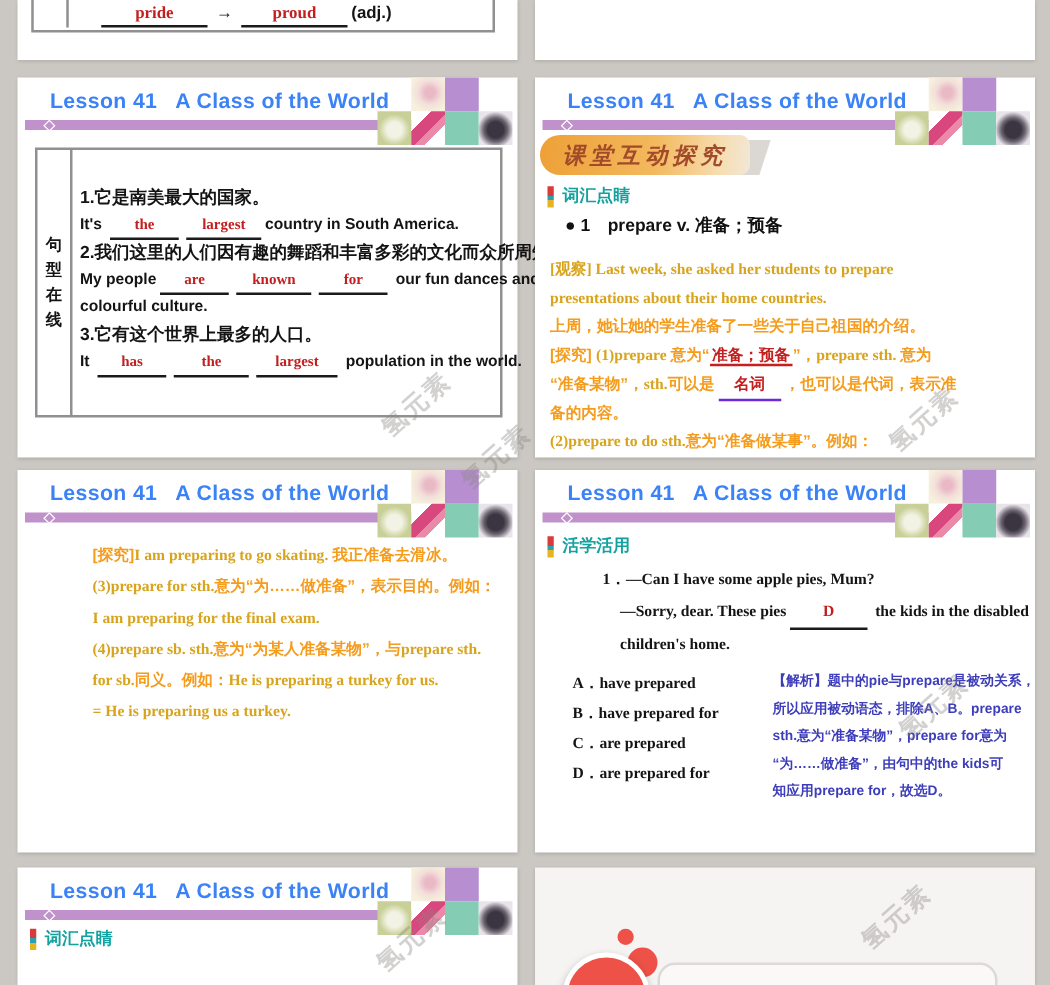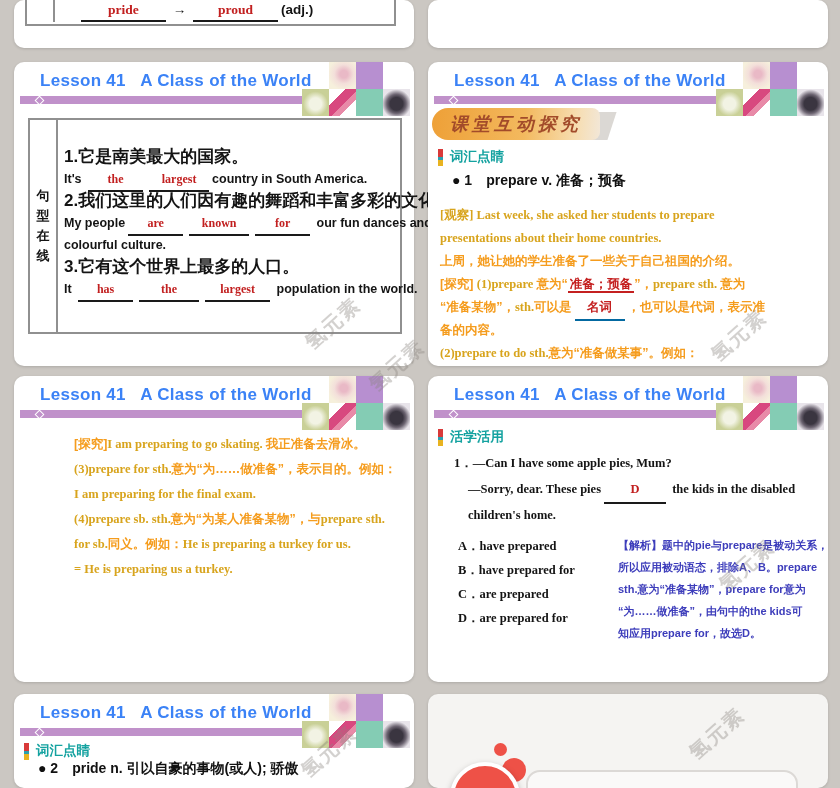--- a/index.html
+++ b/index.html
@@ -1,18 +1,18 @@
 <!DOCTYPE html>
 <html><head>
 <meta charset="utf-8">
 <style>
   html,body{margin:0;padding:0;background:#cbc7c2;}
   .canvas{position:relative;width:840px;height:788px;background:#cbc7c2;overflow:hidden;
           font-family:"Liberation Sans",sans-serif;color:#141414;}
-  .slide{position:absolute;width:400px;background:#fff;box-shadow:0 1px 3px rgba(0,0,0,.15);border-radius:10px;}
+  .slide{position:absolute;width:400px;background:#fff;box-shadow:0 1px 3px rgba(0,0,0,.15);}
   
   .hdr{position:absolute;left:0;top:0;right:0;height:56px;}
   .title{position:absolute;left:26px;top:9px;font-size:17px;font-weight:bold;letter-spacing:.3px;
          white-space:pre;color:#3b82f6;}
   .bar{position:absolute;left:6px;top:34px;width:312px;height:8px;background:#c091ca;}
   .diamond{position:absolute;left:22px;top:35px;width:5px;height:5px;border:1px solid #fff;
            transform:rotate(45deg);background:transparent;}
   .thin{position:absolute;left:318px;top:39px;right:10px;height:2px;background:#d5cdd9;}
   .decor{position:absolute;top:0;right:4px;width:108px;height:54px;}
   .dq{position:absolute;width:27px;height:27px;}
@@ -27,34 +27,34 @@
   .ln{white-space:pre;}
   .sb{font-weight:bold;color:#141414;}
   .zh{font-weight:bold;color:#141414;}
   .srf{font-weight:bold;color:#141414;font-family:"Liberation Serif",serif;}
   .gold{color:#d8a41d;font-weight:bold;font-family:"Liberation Serif",serif;}
   .org{color:#f59c1d;font-weight:bold;}
   .blue{color:#3d3dbb;font-weight:bold;}
   .ar{font-weight:bold;}
   .blank{display:inline-block;border-bottom:2px solid #1a1a1a;color:#c22020;text-align:center;
          font-weight:bold;font-family:"Liberation Serif",serif;margin:0 3px;}
-  .blankr{display:inline-block;border-bottom:2px solid #0369a1;color:#c42020;text-align:center;
+  .blankr{display:inline-block;border-bottom:2px solid #6d28d9;color:#c42020;text-align:center;
           font-weight:bold;margin:0 3px;}
   .redu{color:#c42020;font-weight:bold;border-bottom:2px solid #c42020;padding:0 2px;}
   .w50{min-width:50px}.w55{min-width:55px}.w60{min-width:60px}.w62{min-width:62px}
   .w65{min-width:65px}.w85{min-width:85px}
   
   .ptable{position:absolute;left:14px;top:56px;width:370px;height:212px;border:2px solid #909090;}
   .pside{position:absolute;left:0;top:0;bottom:0;width:26px;border-right:2px solid #909090;
          display:flex;align-items:center;justify-content:center;}
   .pside span{width:14px;word-break:break-all;font-weight:bold;font-size:13px;line-height:20px;text-align:center;}
   .pcontent{position:absolute;left:34px;top:26px;right:4px;font-size:12px;}
   .pcontent .ln{height:22px;line-height:22px;}
   .pcontent .sb{font-size:12.5px;}
-  .pcontent .zh{font-size:17px;}
+  .pcontent .zh{font-size:14px;}
   
   .banner-shadow{position:absolute;left:34px;top:50px;width:150px;height:28px;background:#dbd8d4;
                  transform:skewX(-18deg);}
   .banner{position:absolute;left:4px;top:46px;width:168px;height:32px;
           border-radius:16px 8px 8px 16px;
           background:linear-gradient(95deg,#eea037 0%,#f3b95e 55%,#f7ddb0 85%,#f2e7d8 100%);}
   .banner .txt{display:block;line-height:32px;text-align:center;font-size:18px;font-weight:bold;
                font-style:italic;letter-spacing:4px;color:#a24b2a;font-family:"Liberation Serif",serif;}
   .sec{position:absolute;left:10px;display:flex;align-items:center;gap:7px;height:18px;}
   .secbar{width:5px;height:17px;background:linear-gradient(to bottom,#d93a3a 0 45%,#2aa0b0 45% 65%,#e8b320 65% 100%);}
@@ -204,21 +204,21 @@
         <div class="dq d-olive"></div>
         <div class="dq d-lip"></div>
         <div class="dq d-teal"></div>
         <div class="dq d-cam"></div>
       </div>
     </div>
     <div class="sec" style="top:52px;">
       <div class="secbar"></div>
       <div class="t">活学活用</div>
     </div>
-    <div class="lines qlines" style="top:74px;">
+    <div class="lines qlines" style="top:74px;margin-left:28px;">
       <div class="ln"><span class="srf">1．—Can I have some apple pies, Mum?</span></div>
       <div class="ln indent"><span class="srf">—Sorry, dear. These pies</span><span class="blank w62">D</span><span class="srf"> the kids in the disabled</span></div>
       <div class="ln indent"><span class="srf">children's home.</span></div>
     </div>
     <div class="lines opts" style="top:158px;">
       <div class="ln srf">A．have prepared</div>
       <div class="ln srf">B．have prepared for</div>
       <div class="ln srf">C．are prepared</div>
       <div class="ln srf">D．are prepared for</div>
     </div>
@@ -243,21 +243,20 @@
         <div class="dq d-olive"></div>
         <div class="dq d-lip"></div>
         <div class="dq d-teal"></div>
         <div class="dq d-cam"></div>
       </div>
     </div>
     <div class="sec" style="top:48px;">
       <div class="secbar"></div>
       <div class="t">词汇点睛</div>
     </div>
-    <div class="entry" style="top:66px;">● 2　pride n. 引以自豪的事物(或人); 骄傲</div>
   </div>
 
   <div class="slide" style="left:428px;top:694px;height:94px;background:#f5f4f2;">
     <div class="c-tiny"></div>
     <div class="c-med"></div>
     <div class="round-rect"></div>
     <div class="badge-big">
       
     </div>
   </div>

